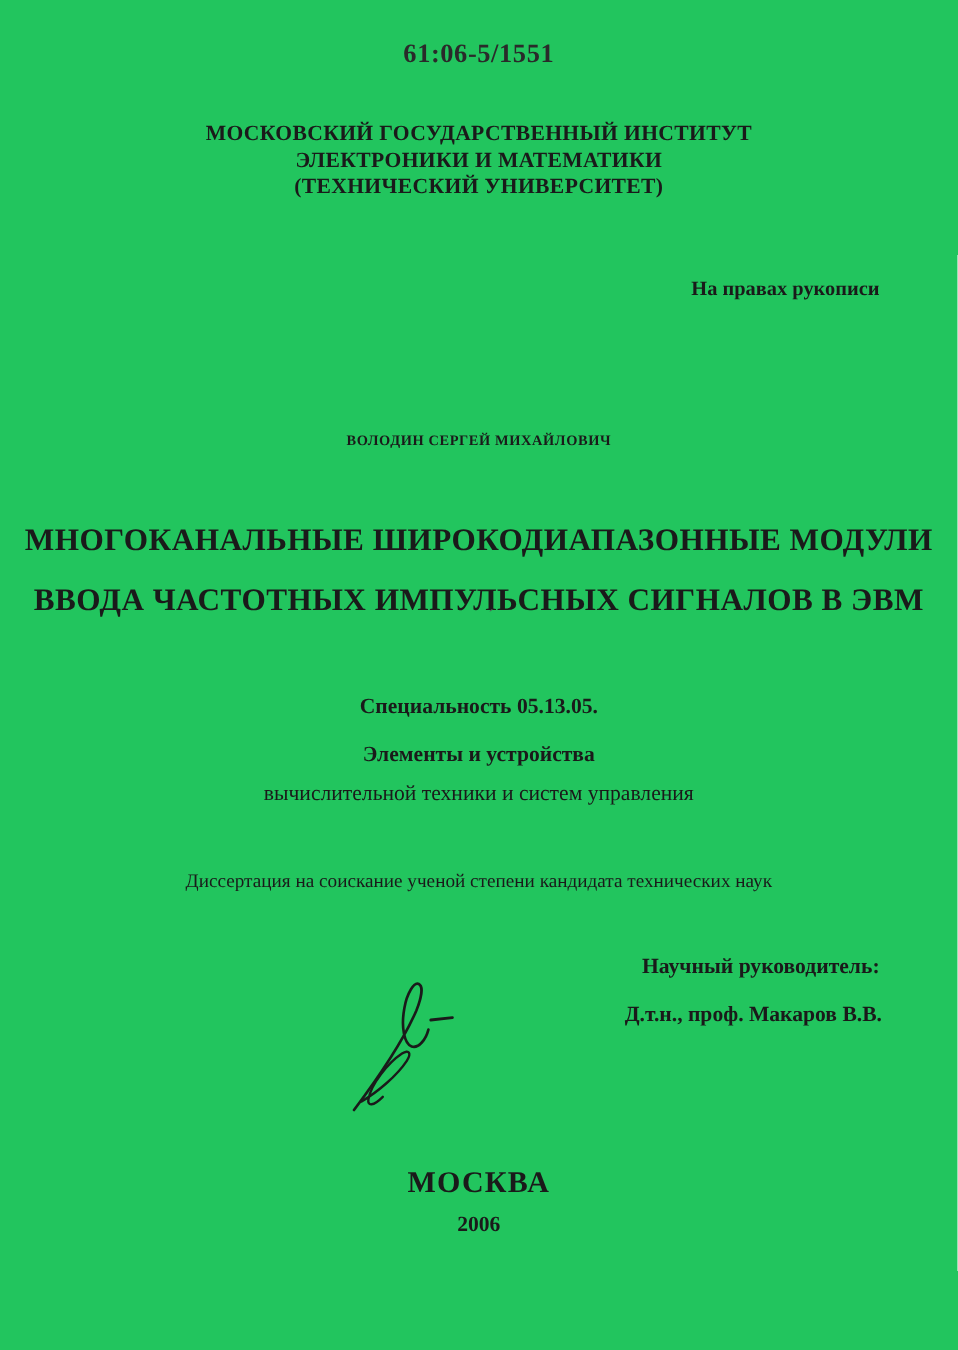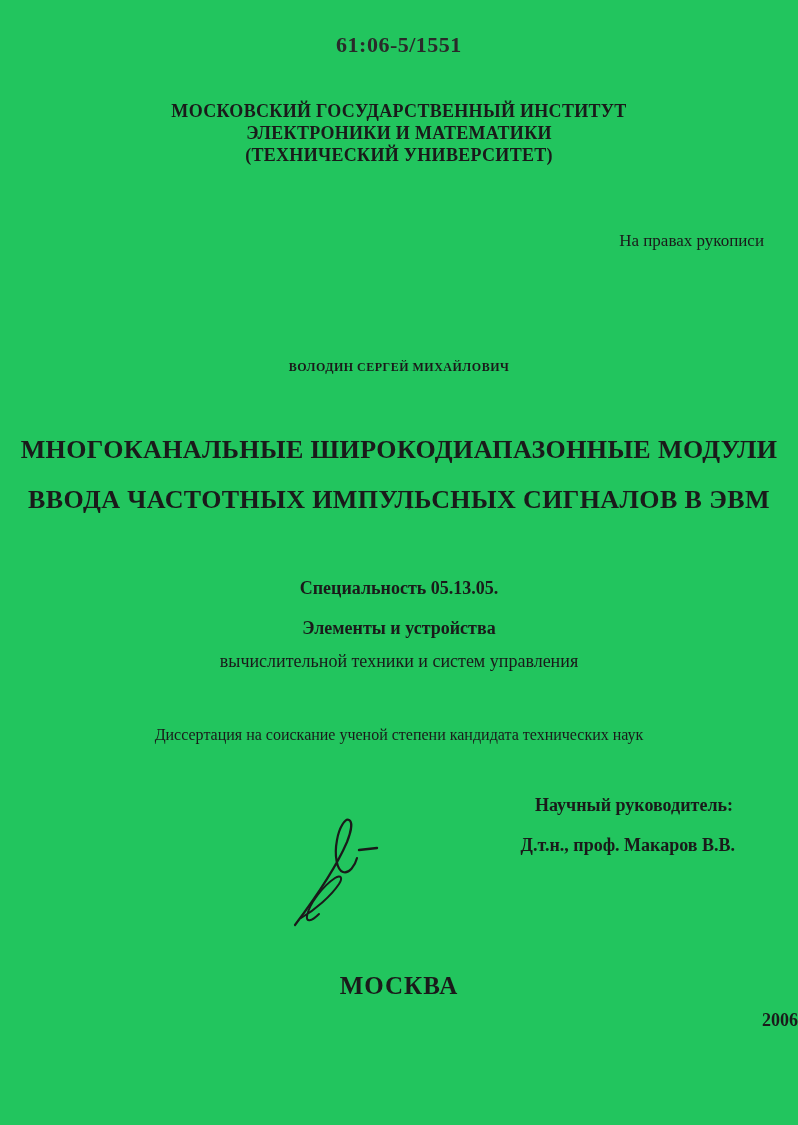--- a/index.html
+++ b/index.html
@@ -35,24 +35,24 @@
     width: 100%;
     font-size: 18px;
     line-height: 22px;
     font-weight: bold;
     letter-spacing: 0.3px;
   }
   .manuscript {
     top: 231px;
     left: 0;
     width: 100%;
-    padding-right: 34px;
+    padding-right: 65px;
     box-sizing: border-box;
     font-size: 17px;
-    font-weight: normal;
+    font-weight: bold;
   }
   .author {
     top: 360px;
     left: 0;
     width: 100%;
     font-size: 12px;
     font-weight: bold;
     letter-spacing: 0.5px;
   }
   .title-block {
@@ -129,21 +129,20 @@
     font-size: 25px;
     font-weight: bold;
     letter-spacing: 1px;
   }
   .year {
     top: 1010px;
     left: 0;
     width: 100%;
     font-size: 18px;
     font-weight: bold;
-    text-align: right;
   }
 </style>
 </head>
 <body>
 
 <div class="page">
 
   <div class="abs center catalog">61:06-5/1551</div>
 
   <div class="abs center institute">

